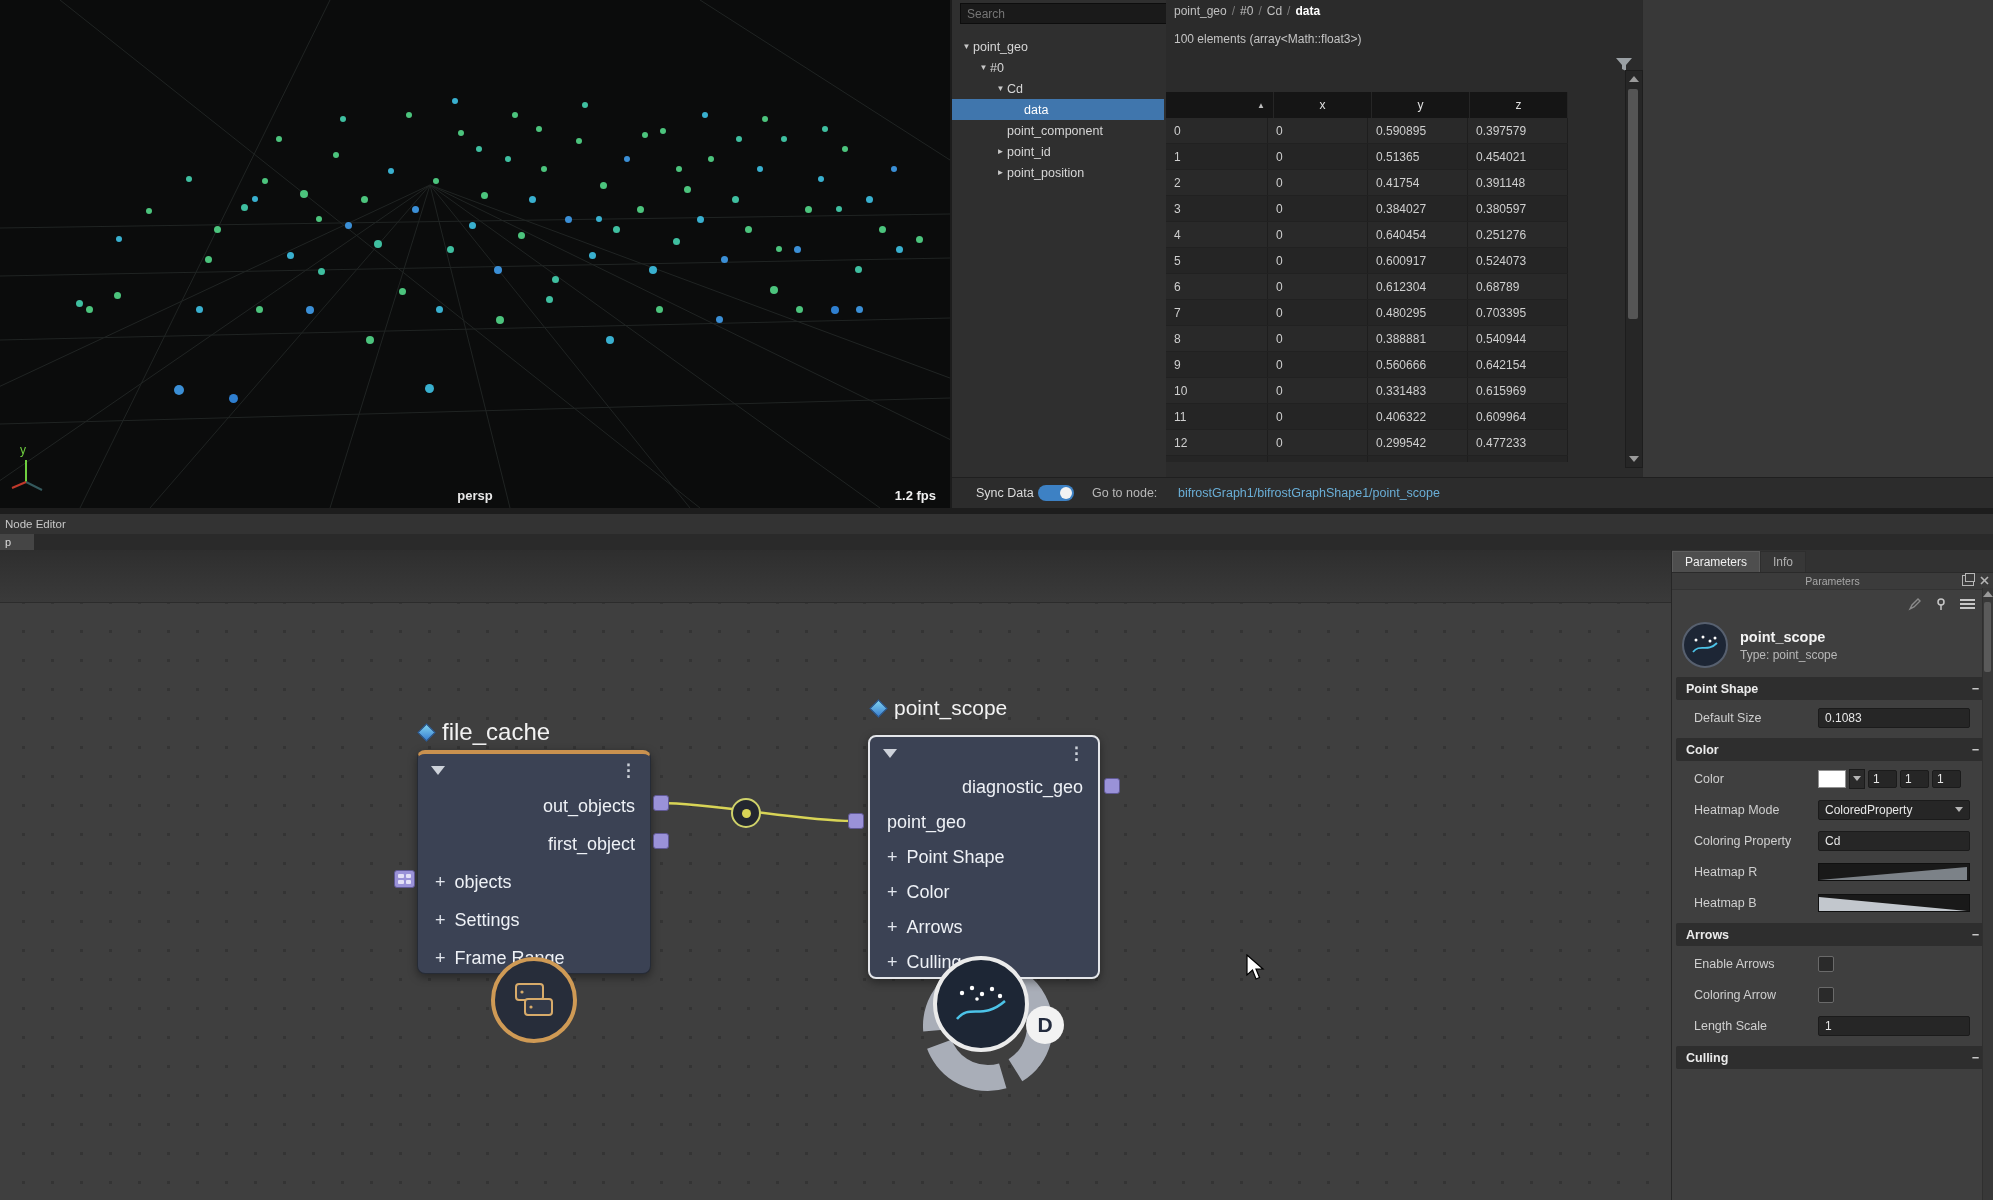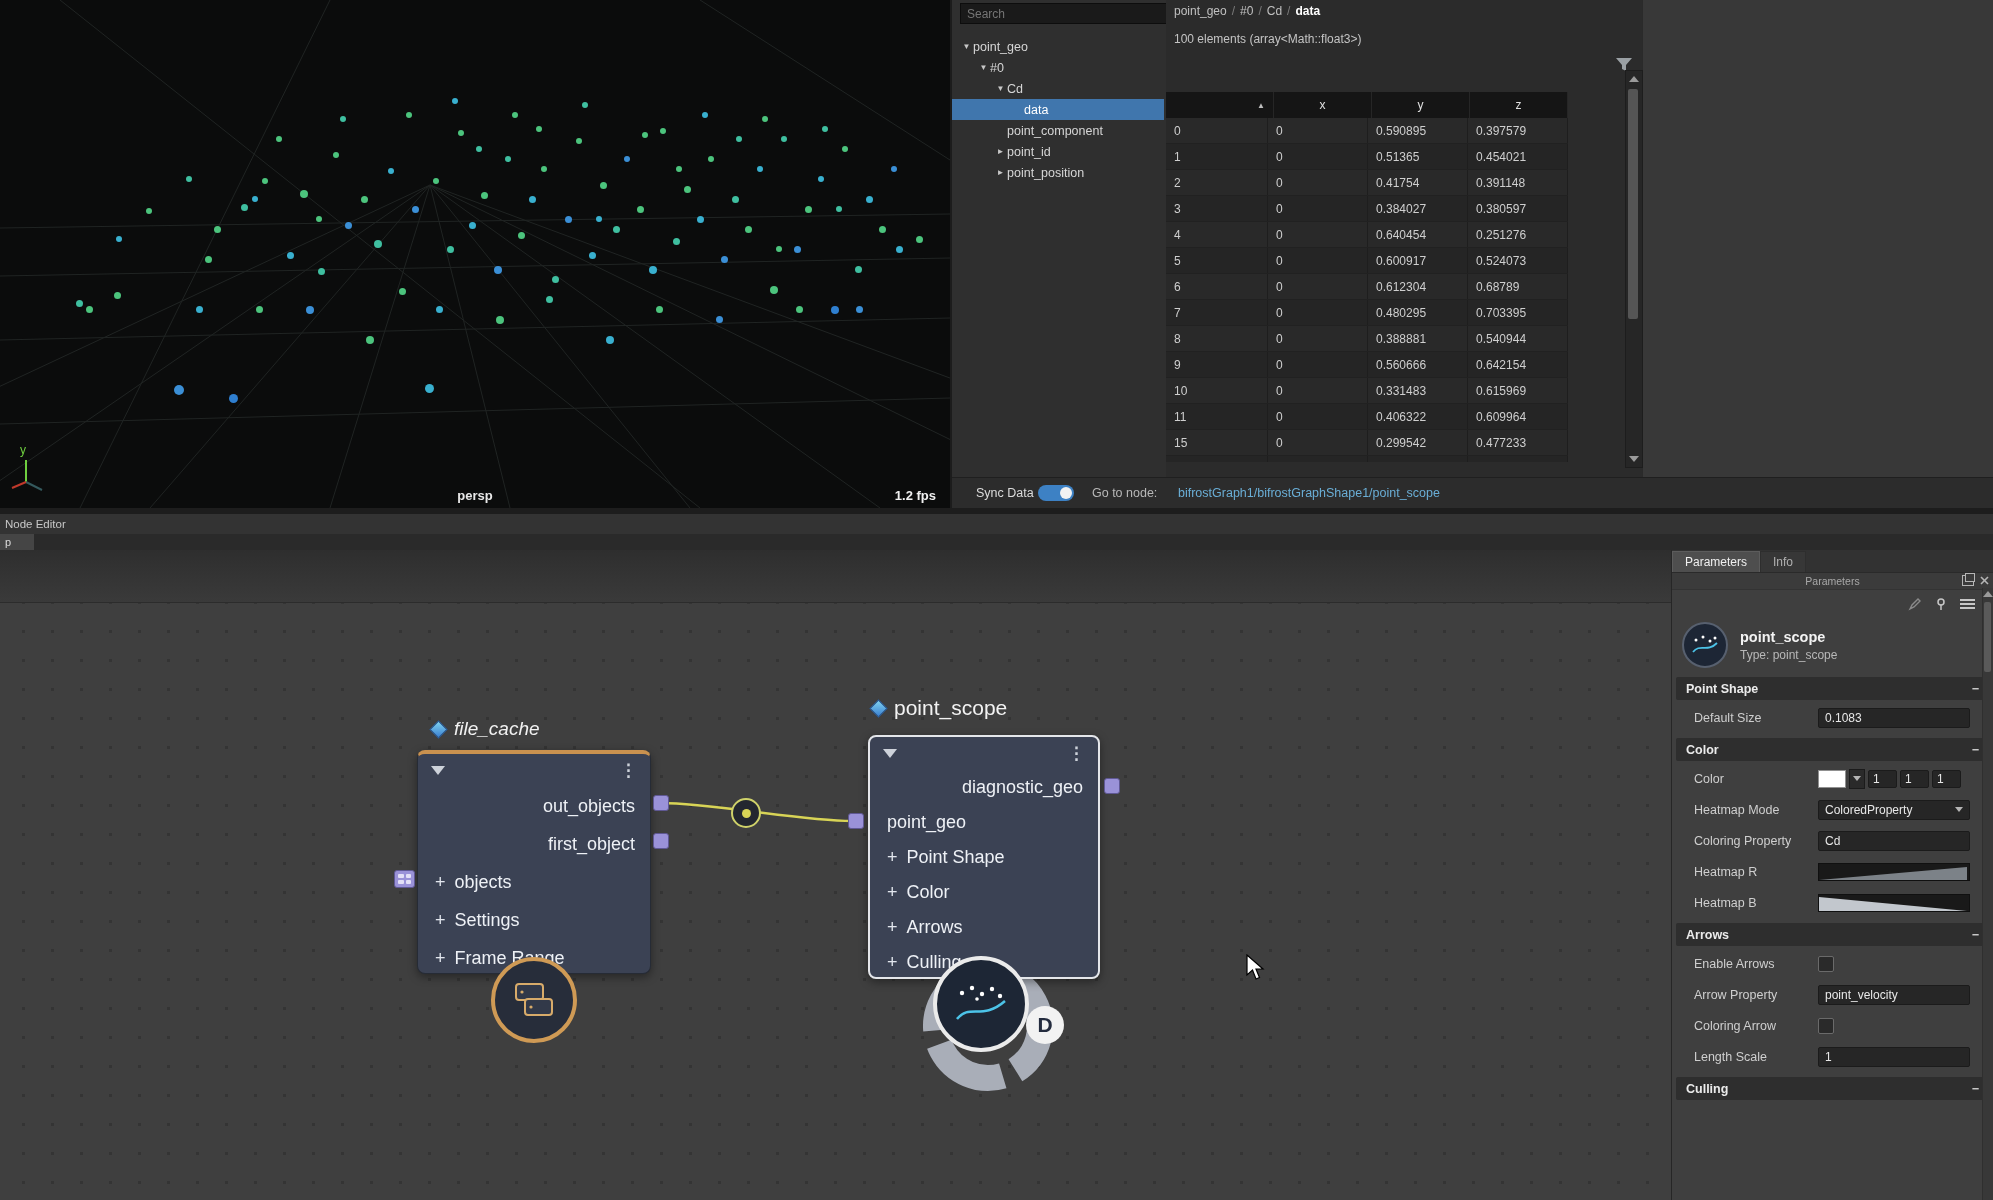--- a/index.html
+++ b/index.html
@@ -382,21 +382,21 @@
             <div class="tcell c2">0.331483</div>
             <div class="tcell c3">0.615969</div>
           </div>
           <div class="trow alt">
             <div class="tcell c0">11</div>
             <div class="tcell c1">0</div>
             <div class="tcell c2">0.406322</div>
             <div class="tcell c3">0.609964</div>
           </div>
           <div class="trow">
-            <div class="tcell c0">15</div>
+            <div class="tcell c0">12</div>
             <div class="tcell c1">0</div>
             <div class="tcell c2">0.299542</div>
             <div class="tcell c3">0.477233</div>
           </div>
           <div class="trow alt">
             <div class="tcell c0">13</div>
             <div class="tcell c1">0</div>
             <div class="tcell c2">0.637859</div>
             <div class="tcell c3">0.485225</div>
           </div>
@@ -437,21 +437,21 @@
     <div class="abs gr-toolbar"></div>
 
     <svg class="abs" style="left:0;top:0;pointer-events:none;" width="1671" height="650">
       <path d="M 661 253 C 712 253, 800 271, 852 271" stroke="#d8d456" stroke-width="2.5" fill="none"></path>
     </svg>
 
     <svg class="abs" style="left:902px;top:390px;" width="176" height="176">
       <circle cx="86" cy="86" r="52" fill="none" stroke="#a9aeb8" stroke-width="26" stroke-dasharray="78 14" transform="rotate(-28 86 86)"></circle>
     </svg>
 
-    <div class="node-title" style="left:432px;top:168px;font-size:19px;font-style:italic;">
+    <div class="node-title" style="left:420px;top:168px;font-size:24px;">
       <span class="diamond"></span>
       <span>file_cache</span>
     </div>
     <div class="node fc" style="left:417px;top:200px;width:234px;height:224px;">
       <div class="node-header">
         <span class="collapse-tri"></span>
         <span class="menu-dots">⋮</span>
       </div>
       <div class="nrow right">
           <span>out_objects</span>
@@ -650,26 +650,20 @@
 
     <div class="psec">
       <span>Arrows</span>
       <span class="minus">−</span>
     </div>
     <div class="prow">
       <div class="plabel">Enable Arrows</div>
       <span class="cb"></span>
     </div>
     <div class="prow">
-      <div class="plabel">Arrow Property</div>
-      <div class="pctl">
-        <span>point_velocity</span>
-      </div>
-    </div>
-    <div class="prow">
       <div class="plabel">Coloring Arrow</div>
       <span class="cb"></span>
     </div>
     <div class="prow">
       <div class="plabel">Length Scale</div>
       <div class="pctl">
         <span>1</span>
       </div>
     </div>
 

